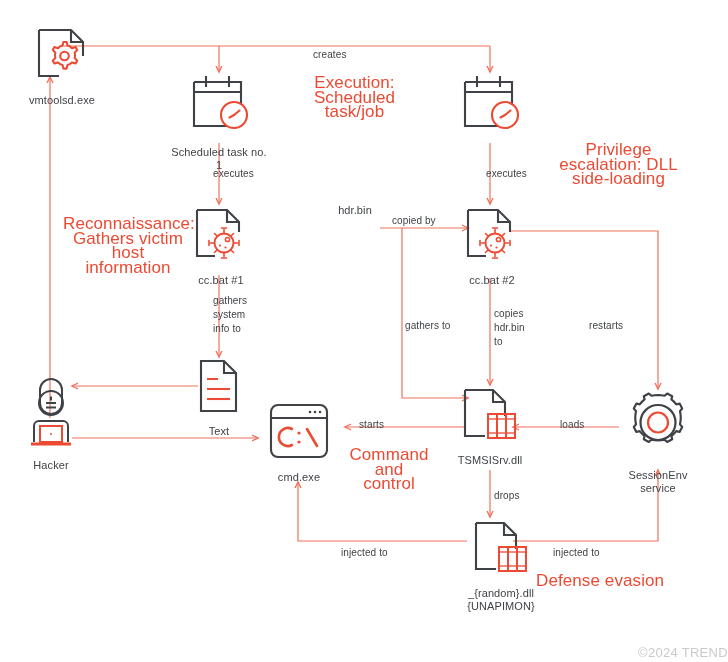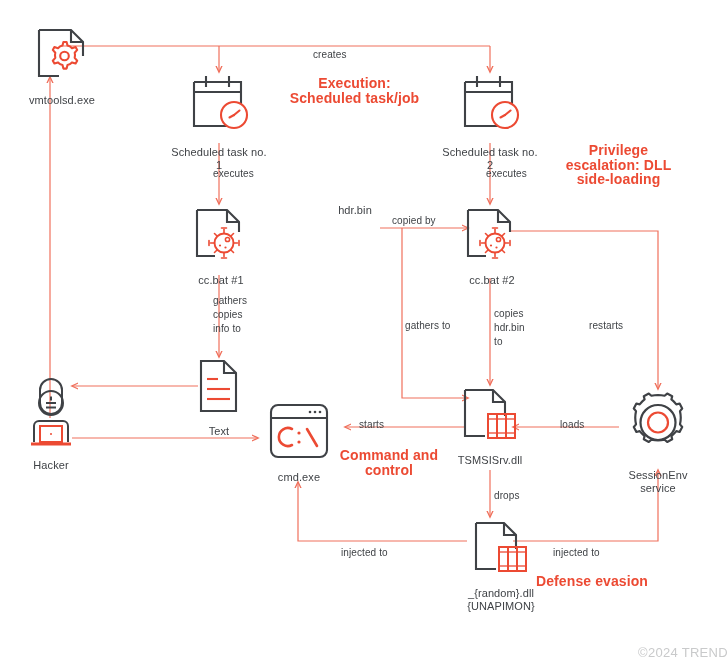--- a/index.html
+++ b/index.html
@@ -43,22 +43,22 @@
   .edge-label {
     position: absolute;
     font-size: 10px;
     color: #3f4246;
     line-height: 14px;
     letter-spacing: 0.1px;
     white-space: pre-line;
   }
   .phase-label {
     position: absolute;
-    font-size: 14px;
-    font-weight: bold;
+    font-size: 17px;
+    font-weight: normal;
     color: #ec4a33;
     line-height: 14.5px;
     text-align: center;
     white-space: pre-line;
     letter-spacing: 0.1px;
   }
   .copyright {
     position: absolute;
     font-size: 13px;
     color: #c9cacb;
@@ -160,21 +160,20 @@
           <path d="M24,4 L24,15"></path>
           <path d="M47,4 L47,15"></path>
         </g>
         <g fill="#fff" stroke="#ec4a33" stroke-width="2.1">
           <circle cx="52" cy="43" r="13"></circle>
         </g>
         <path d="M52,43 L57.5,38.5" fill="none" stroke="#ec4a33" stroke-width="2.1" stroke-linecap="round"></path>
         <path d="M52,43 L47.5,45.5" fill="none" stroke="#ec4a33" stroke-width="2.1" stroke-linecap="round"></path>
       </svg>
     </span>
-    <span class="node-label">Scheduled task no. 2</span>
   </div>
 
   <div class="node" style="left:186px; top:206px; width:70px;">
     <span class="node-icon">
       <svg width="60" height="58" viewBox="0 0 60 58">
         <path d="M6,4 L36,4 L48,16 L48,26 M6,4 L6,50 L24,50" fill="none" stroke="#3f4246" stroke-width="2.1"></path>
         <path d="M36,4 L36,16 L48,16" fill="none" stroke="#3f4246" stroke-width="2.1"></path>
         <g stroke="#ec4a33" stroke-width="1.6" fill="none" stroke-linecap="round">
           <circle cx="33" cy="37" r="9.5" stroke-width="1.9"></circle>
           <path d="M33,27.5 L33,23.5"></path>
@@ -341,38 +340,41 @@
       </svg>
     </span>
     <span class="node-label">SessionEnv
 service</span>
   </div>
 
   <div class="edge-label al-left" style="left:313px; top:48px;">creates</div>
   <div class="edge-label al-left" style="left:213px; top:167px;">executes</div>
   <div class="edge-label al-left" style="left:486px; top:167px;">executes</div>
   <div class="edge-label al-left" style="left:213px; top:294px;">gathers
-copies
+system
 info to</div>
   <div class="edge-label al-left" style="left:392px; top:214px;">copied by</div>
   <div class="edge-label al-left" style="left:405px; top:319px;">gathers to</div>
   <div class="edge-label al-left" style="left:494px; top:307px;">copies
 hdr.bin
 to</div>
   <div class="edge-label al-left" style="left:589px; top:319px;">restarts</div>
   <div class="edge-label al-left" style="left:359px; top:418px;">starts</div>
   <div class="edge-label al-left" style="left:560px; top:418px;">loads</div>
   <div class="edge-label al-left" style="left:494px; top:489px;">drops</div>
   <div class="edge-label al-left" style="left:341px; top:546px;">injected to</div>
   <div class="edge-label al-left" style="left:553px; top:546px;">injected to</div>
 
   <div class="phase-label" style="left:283px; top:76px; width:143px;">Execution:
 Scheduled task/job</div>
   <div class="phase-label" style="left:555px; top:143px; width:127px;">Privilege
 escalation: DLL
 side-loading</div>
+  <div class="phase-label" style="left:63px; top:217px; width:130px;">Reconnaissance:
+Gathers victim host
+information</div>
   <div class="phase-label" style="left:335px; top:448px; width:108px;">Command and
 control</div>
   <div class="phase-label" style="left:536px; top:574px; width:160px; text-align:left;">Defense evasion</div>
 
   <div class="copyright" style="left:638px; top:645px;">©2024 TREND MICRO</div>
 
 </div>
 
 </body></html>

